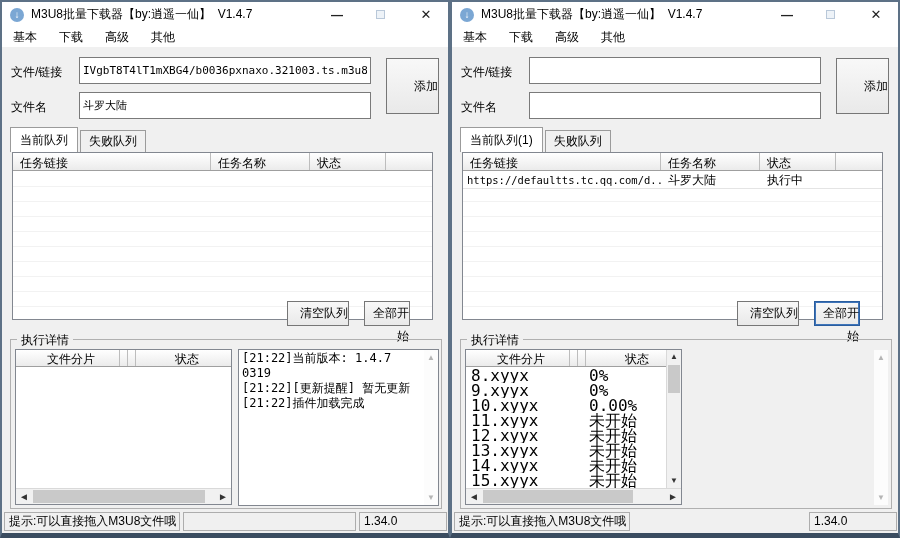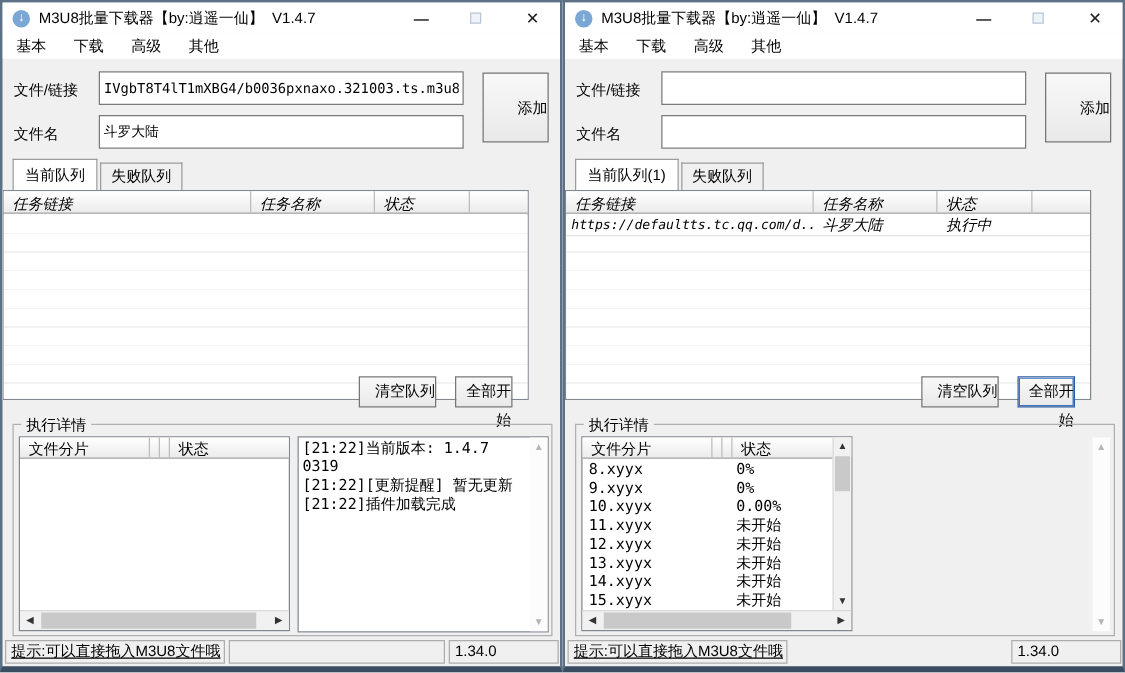--- a/index.html
+++ b/index.html
@@ -24,64 +24,64 @@
   .flabel { position:absolute; left:9px; width:66px; }
   .finput { position:absolute; left:77px; width:292px; height:27px; background:#fff; border:1px solid #7a7a7a;
             font-family:"DejaVu Sans Mono",monospace; font-size:11px; padding:0 3px; color:#000; }
   .btn { background:linear-gradient(#f8f8f8,#e9e9e9); border:1px solid #767676; text-align:right; cursor:default; }
   .add-btn { position:absolute; left:384px; top:56px; width:53px; height:56px; line-height:54px; }
   
   .tabs { position:absolute; left:8px; top:125px; height:25px; display:flex; align-items:flex-end; }
   .tab { padding:2px 8px 2px; border:1px solid #9b9b9b; border-bottom:none; background:#f0f0f0; margin-right:2px; }
   .tab.active { background:#fff; padding:4px 9px 3px; position:relative; z-index:3; }
   
-  .queue-table { position:absolute; left:0; top:150px; width:421px; height:168px; background:#fff; border:1px solid #828790;font-style:italic; }
+  .queue-table { position:absolute; left:10px; top:150px; width:421px; height:168px; background:#fff; border:1px solid #828790; }
   .q-header { display:flex; height:18px; background:linear-gradient(#ffffff,#ebebeb); border-bottom:1px solid #9f9f9f; }
   .q-hcell { padding:2px 0 0 7px; border-right:1px solid #bdbdbd; overflow:hidden; white-space:nowrap; }
   .qc1 { width:198px; } .qc2 { width:99px; } .qc3 { width:76px; } .qc4 { flex:1; border-right:none; }
   .q-body { position:absolute; left:0; right:0; top:19px; bottom:0;
             background:repeating-linear-gradient(to bottom,#ffffff 0 14px,#f2f2f2 14px 15px); }
   .q-row { display:flex; height:17px; line-height:17px; background:#fff; border-bottom:1px solid #e4e4e4; }
   .q-cell { overflow:hidden; white-space:nowrap; }
   .q-link { width:198px; padding-left:4px; font-family:"DejaVu Sans Mono",monospace; font-size:10.5px; }
   .q-name { width:99px; padding-left:7px; } .q-status { width:76px; padding-left:7px; }
   
   .clear-btn { position:absolute; left:285px; top:299px; width:62px; height:25px; line-height:23px; }
   .start-btn { position:absolute; left:362px; top:299px; width:46px; height:25px; line-height:23px; }
   .start-btn.focused { border:1px solid #2a5d9e; box-shadow:inset 0 0 0 1px #3e74b9; }
   
   .group { position:absolute; left:8px; top:337px; width:432px; height:170px; border:1px solid #b0b0b0; }
   .group-title { position:absolute; left:6px; top:-8px; background:#f0f0f0; padding:0 4px; }
   .shard-table { position:absolute; left:4px; top:9px; width:217px; height:156px; background:#fff; border:1px solid #828790; }
-  .s-header { display:flex; height:17px; background:linear-gradient(#ffffff,#ebebeb); border-bottom:1px solid #9f9f9f; }
+  .s-header { display:flex; height:17px; background:linear-gradient(#ffffff,#ebebeb); border-bottom:1px solid #9f9f9f;text-align:center; }
   .s-hcell { padding:1px 0 0 7px; border-right:1px solid #bdbdbd; overflow:hidden; white-space:nowrap; }
   .sc1 { width:104px; } .sc-thin { width:5px; } .sc2 { flex:1; border-right:none; }
   .s-body { position:absolute; left:0; right:0; top:18px; bottom:16px; overflow:hidden;
-            font-family:"DejaVu Sans Mono",monospace; font-size:12px; }
+            font-family:"DejaVu Sans Mono",monospace; font-size:16px; }
   .s-row { display:flex; height:15px; line-height:15px; }
   .s-name { width:114px; padding-left:5px; overflow:hidden; white-space:nowrap; }
   .s-status { flex:1; padding-left:9px; overflow:hidden; white-space:nowrap; }
   
   .hscroll { position:absolute; left:0; right:0; bottom:0; height:16px; background:#f1f1f1; border-top:1px solid #d9d9d9; }
   .hs-arrow { position:absolute; top:0; width:16px; height:15px; text-align:center; line-height:15px; font-size:10px; color:#333; }
   .hs-left { left:0; } .hs-right { right:0; }
   .hs-thumb { position:absolute; top:1px; height:13px; background:#c9c9c9; }
   .vscroll { position:absolute; right:0; top:0; bottom:16px; width:15px; background:#f1f1f1; border-left:1px solid #d9d9d9; }
   .vs-arrow { position:absolute; left:0; right:0; height:14px; text-align:center; line-height:14px; font-size:8px; color:#333; }
   .vs-up { top:0; } .vs-down { bottom:0; }
   .vs-thumb { position:absolute; left:1px; right:1px; top:15px; height:28px; background:#c9c9c9; }
   
   .log { position:absolute; left:227px; top:9px; width:201px; height:157px; background:#fff; border:1px solid #828790;
          font-family:"DejaVu Sans Mono",monospace; font-size:12px; line-height:15px; padding:1px 15px 1px 3px; overflow:hidden; }
   .log-scroll { position:absolute; right:0; top:0; bottom:0; width:14px; background:#fcfcfc; color:#b5b5b5; }
   .ls-arrow { position:absolute; left:0; right:0; height:13px; text-align:center; line-height:13px; font-size:8px; }
   
   .sb { position:absolute; top:510px; height:19px; background:#f0f0f0; border:1px solid #adadad;
         line-height:17px; padding-left:4px; overflow:hidden; white-space:nowrap; }
-  .sb1 { left:2px; width:176px;text-decoration:underline; } .sb2 { left:181px; width:173px; } .sb3 { left:357px; width:88px; }
+  .sb1 { left:2px; width:176px; } .sb2 { left:181px; width:173px; } .sb3 { left:357px; width:88px; }
 </style>
 </head>
 <body>
 
 <div class="window">
   <div class="titlebar">
     <div class="app-icon">↓</div>
     <div class="title-text">M3U8批量下载器【by:逍遥一仙】  V1.4.7</div>
     <div class="win-controls">
       <div class="wc wc-min">—</div>

